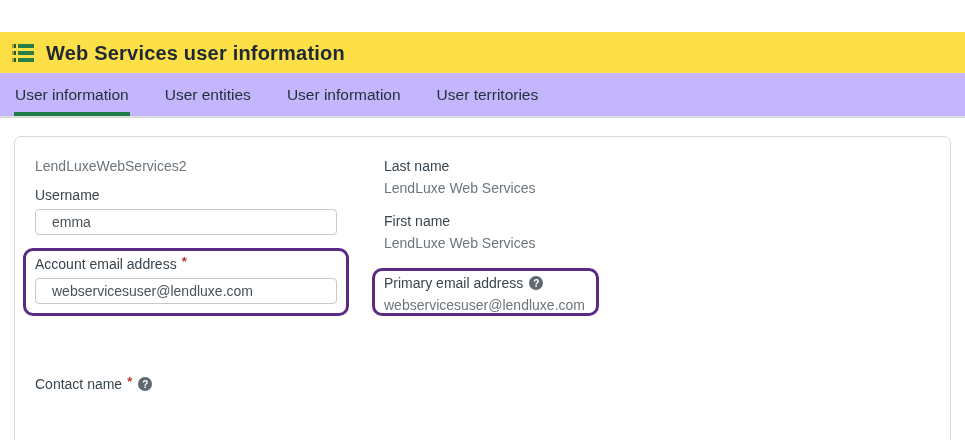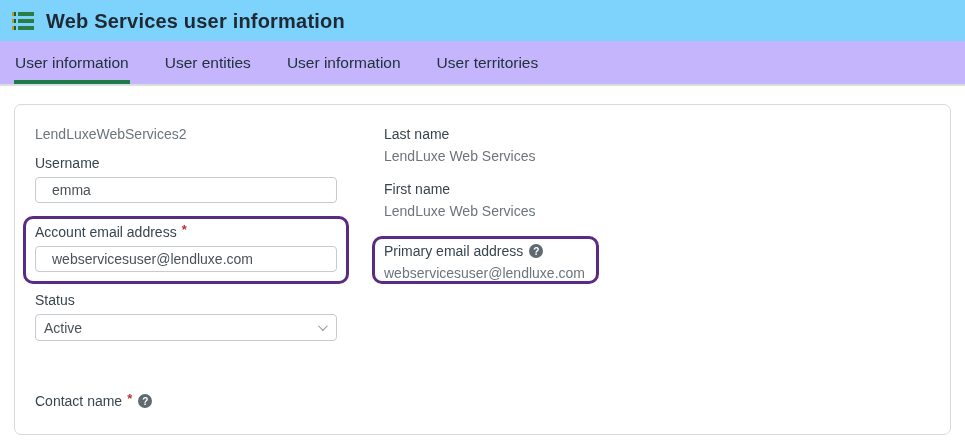--- a/index.html
+++ b/index.html
@@ -1,21 +1,21 @@
 <!DOCTYPE html>
 <html><head>
 <meta charset="utf-8">
 <style>
   * { margin: 0; padding: 0; box-sizing: border-box; }
   html, body { width: 965px; height: 440px; background: #ffffff;
     font-family: "Liberation Sans", sans-serif; overflow: hidden; }
 
   
   .header { display: flex; align-items: center; gap: 12px;
-    padding: 9px 12px 8px 12px; background: #7dd3fc; height: 41px; }
+    padding: 9px 12px 8px 12px; background: #fde047; height: 41px; margin-top: 32px; }
   .list-icon { display: flex; flex-direction: column; gap: 3px; width: 22px; }
   .list-icon .row { display: flex; align-items: center; gap: 2px; height: 4px; }
   .list-icon .bullet { width: 4px; height: 4px; background: #b99a2a;
     border-right: 2px solid #1e5f32; }
   .list-icon .bar { flex: 1; height: 4px; background: #2a7d46; }
   .page-title { font-size: 20px; font-weight: bold; color: #1f2933; letter-spacing: .2px; }
 
   
   .tabbar { background: #c4b5fd; border-bottom: 2px solid #d8dddf;
     height: 45px; display: flex; align-items: flex-end; padding: 0 14px; gap: 34px; }
@@ -104,27 +104,20 @@
       </div>
 
       <div class="hl-purple">
         <div class="label">
           <span>Account email address</span>
           <span class="required">*</span>
         </div>
         <input class="text-input" type="text" value="webservicesuser@lendluxe.com" style="">
       </div>
 
-      <div class="field">
-        <div class="label">Status</div>
-        <div class="select">
-          <span class="sel-value">Active</span>
-          <span class="chevron"></span>
-        </div>
-      </div>
 
       <div class="field gap-lg">
         <div class="label">
           <span>Contact name</span>
           <span class="required">*</span>
           <span class="help-icon">?</span>
         </div>
 
       </div>
 

